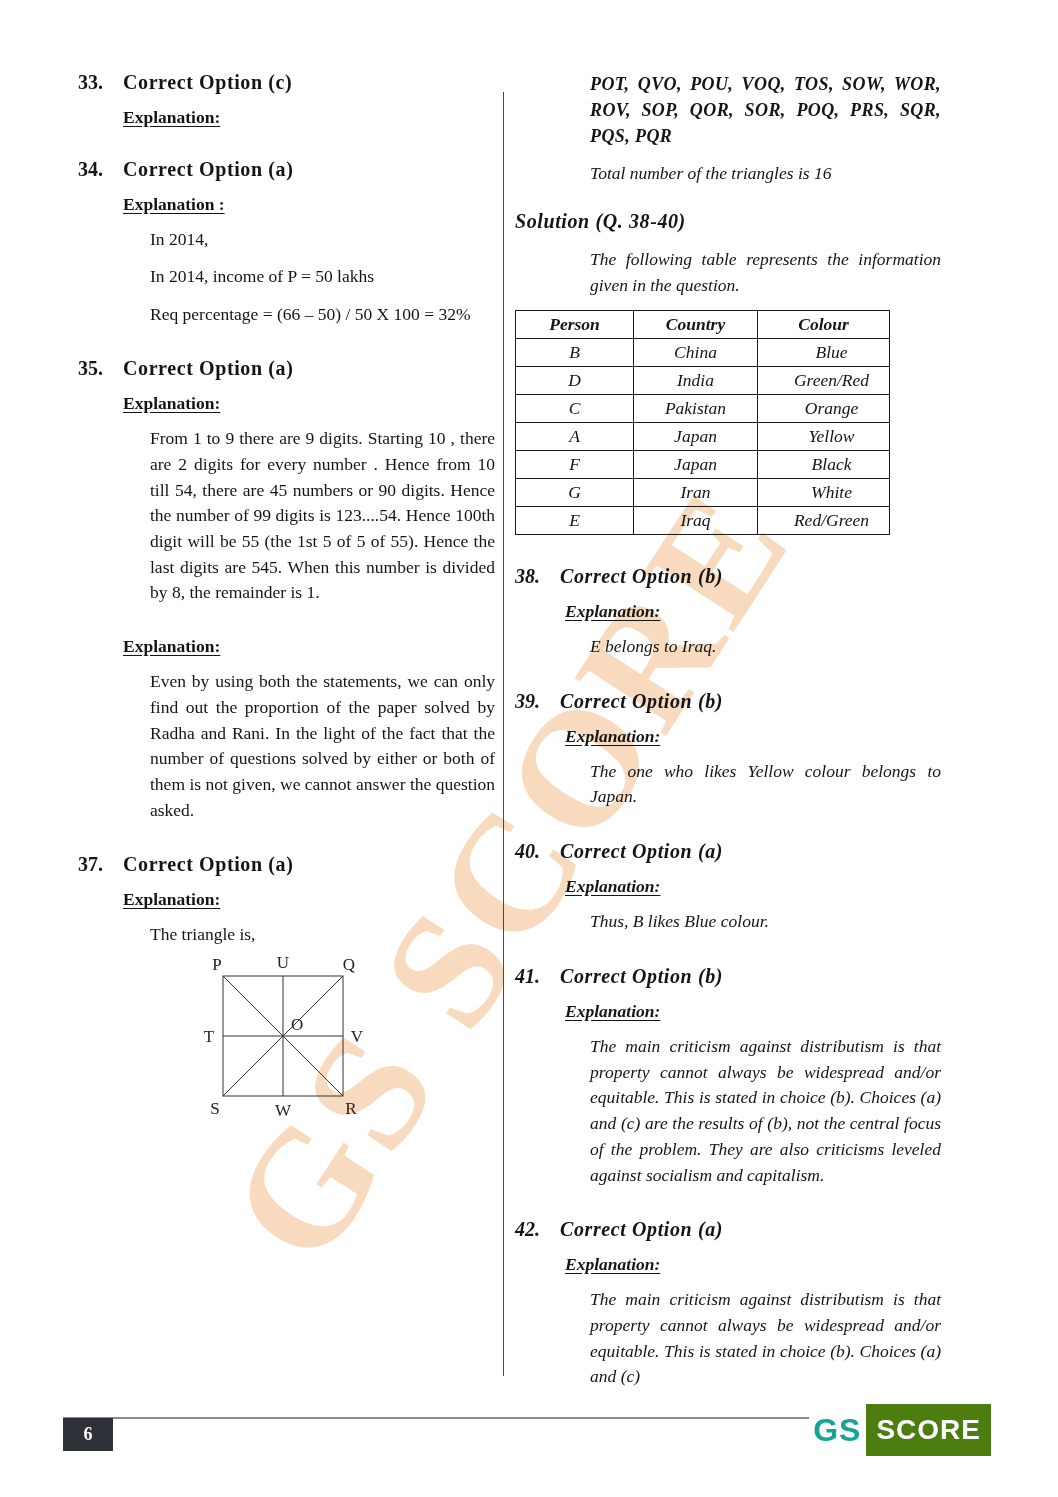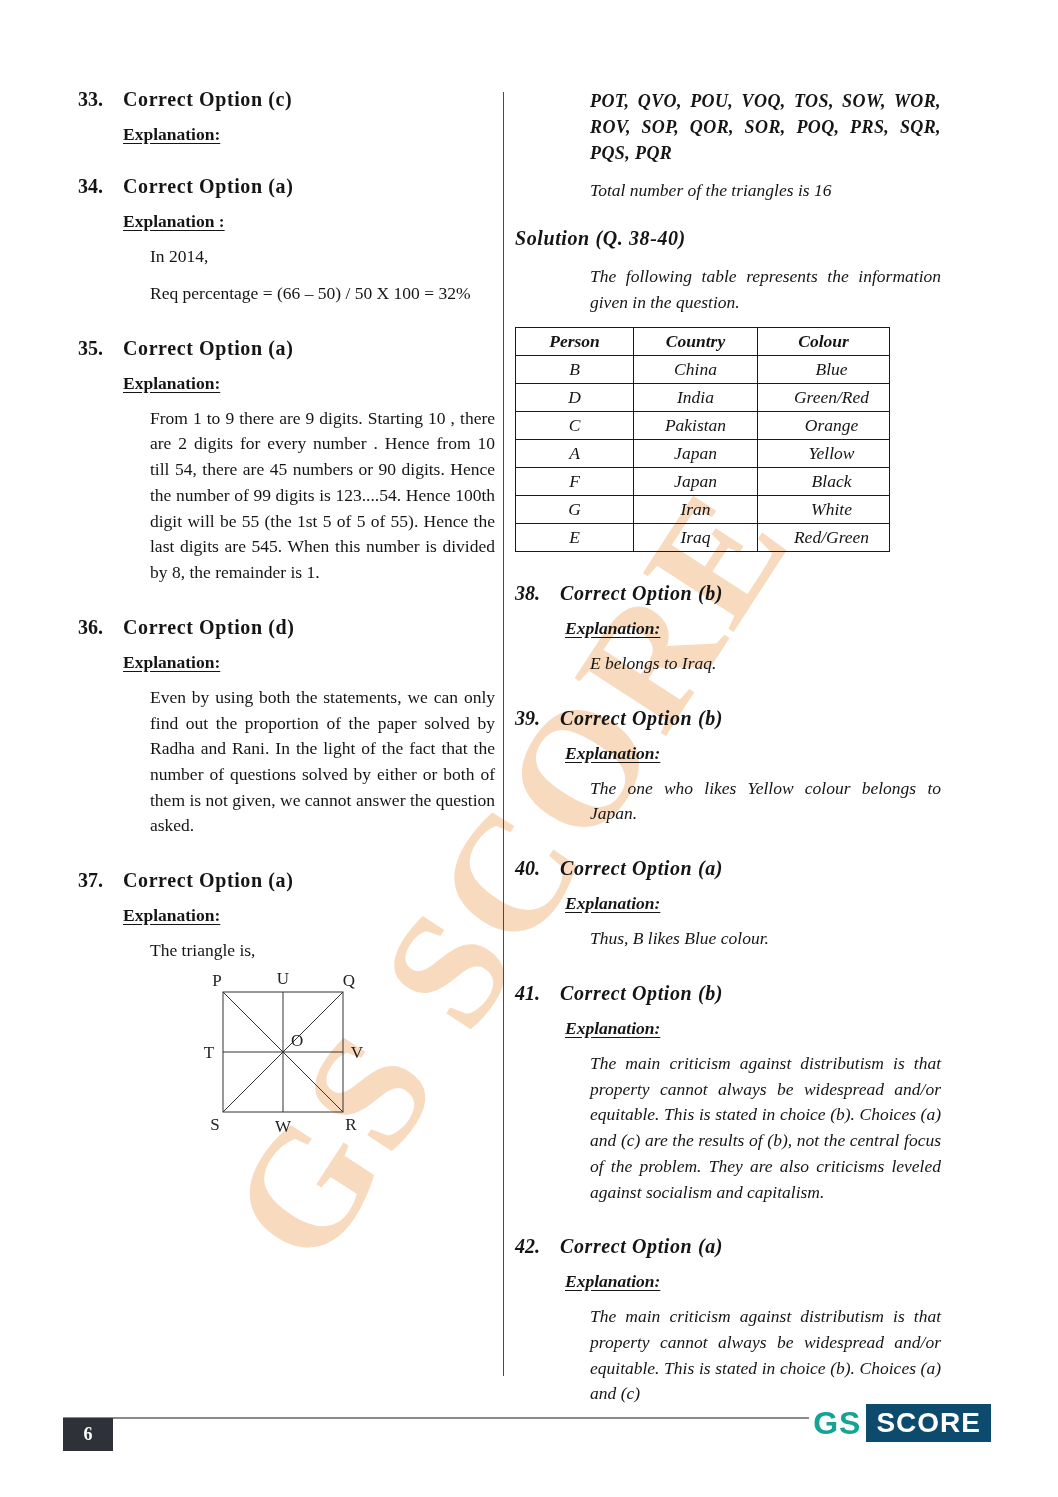--- a/index.html
+++ b/index.html
@@ -24,21 +24,21 @@
     font-weight: bold;
     font-size: 165px;
     letter-spacing: 6px;
     color: rgba(243, 188, 137, 0.55);
     white-space: nowrap;
     z-index: 0;
     text-align: center;
     pointer-events: none;
   }
   .content { position: relative; z-index: 1; }
-  .col { position: absolute; top: 88px; }
+  .col { position: absolute; top: 71px; }
   .col-left  { left: 78px;  width: 417px; }
   .col-right { left: 515px; width: 426px; font-style: italic; }
   .divider {
     position: absolute;
     left: 503px; top: 92px;
     width: 1px; height: 1284px;
     background: #4a4a4a;
   }
   
   .q-item { margin-bottom: 30px; }
@@ -114,23 +114,23 @@
     position: absolute;
     right: 63px; top: 1402px;
     display: flex; align-items: center;
     font-family: "Liberation Sans", sans-serif;
     font-weight: bold;
     background: #ffffff;
     padding: 2px 4px;
   }
   .logo-gs { color: #14a394; font-size: 32px; letter-spacing: 1px; margin-right: 5px; }
   .logo-score {
-    background: #0c4a6e; color: #ffffff;
+    background: #4d7c0f; color: #ffffff;
     font-size: 28px; letter-spacing: 1px;
-    padding: 3px 10px;
+    padding: 10px 10px;
   }
 </style>
 </head>
 <body>
 
 <div class="page">
 
   <div class="watermark">GS SCORE</div>
   <div class="divider"></div>
 
@@ -147,38 +147,35 @@
       </div>
 
       <div class="q-item">
         <div class="q-head">
           <span class="q-num">34.</span>
           <span class="q-title">Correct Option (a)</span>
         </div>
         <div class="exp-label">Explanation :</div>
         <div class="q-lines">
           <p>In 2014,</p>
+          <p>In 2014, income of P = 50 lakhs</p>
           <p>Req percentage = (66 – 50) / 50 X 100 = 32%</p>
         </div>
       </div>
 
       <div class="q-item">
         <div class="q-head">
           <span class="q-num">35.</span>
           <span class="q-title">Correct Option (a)</span>
         </div>
         <div class="exp-label">Explanation:</div>
         <div class="q-para">From 1 to 9 there are 9 digits. Starting 10 , there are 2 digits for every number . Hence from 10 till 54, there are 45 numbers or 90 digits. Hence the number of 99 digits is 123....54. Hence 100th digit will be 55 (the 1st 5 of 5 of 55). Hence the last digits are 545. When this number is divided by 8, the remainder is 1.</div>
       </div>
 
       <div class="q-item">
-        <div class="q-head">
-          <span class="q-num">36.</span>
-          <span class="q-title">Correct Option (d)</span>
-        </div>
         <div class="exp-label">Explanation:</div>
         <div class="q-para">Even by using both the statements, we can only find out the proportion of the paper solved by Radha and Rani. In the light of the fact that the number of questions solved by either or both of them is not given, we cannot answer the question asked.</div>
       </div>
 
       <div class="q-item">
         <div class="q-head">
           <span class="q-num">37.</span>
           <span class="q-title">Correct Option (a)</span>
         </div>
         <div class="exp-label">Explanation:</div>

